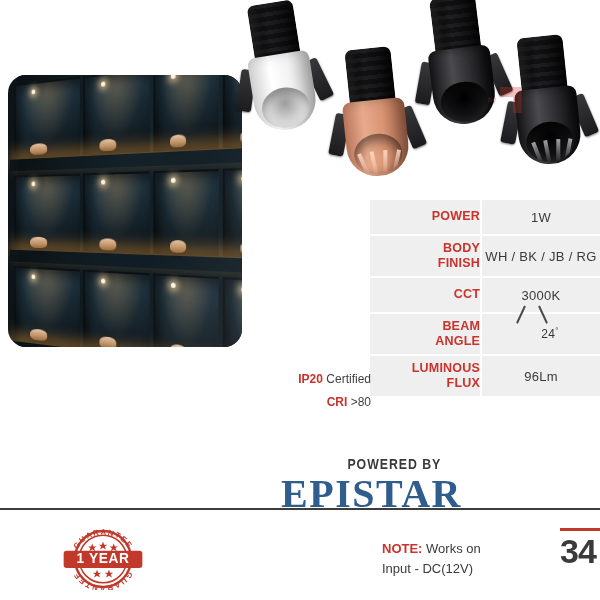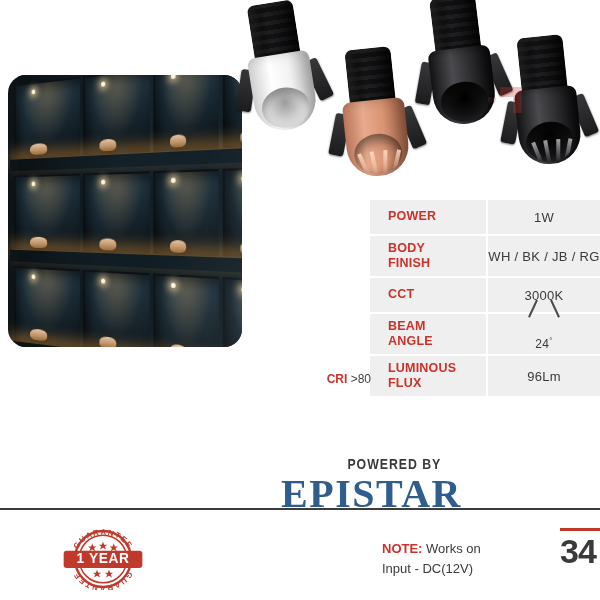--- a/index.html
+++ b/index.html
@@ -243,37 +243,38 @@
     padding: 0;
     height: 34px;
     vertical-align: middle;
   }
   #spec-table td.label {
     width: 98px;
     color: #cb322b;
     font-weight: bold;
     font-size: 12.5px;
     letter-spacing: .2px;
-    padding-left: 18px;
+    padding-left: 12px;
     border-right: 2px solid #ffffff;
     line-height: 1.22;
+    text-align: right;
   }
   #spec-table td.value {
     text-align: center;
     color: #3a3a3a;
     font-size: 13px;
     letter-spacing: .3px;
   }
   #spec-table tr.tall td { height: 40px; }
   .label-line { display: block; }
 
   
   .beam-glyph {
     display: inline-flex;
-    flex-direction: column;
+    flex-direction: row;
     align-items: center;
     line-height: 1;
   }
   .beam-cone {
     width: 0;
     height: 0;
     border-left: 9px solid transparent;
     border-right: 9px solid transparent;
     border-bottom: 17px solid transparent;
     position: relative;
@@ -555,20 +556,24 @@
       <td class="label">
         <span class="label-line">LUMINOUS</span>
         <span class="label-line">FLUX</span>
       </td>
       <td class="value">96Lm</td>
     </tr>
   </tbody>
 </table>
 
 <div id="cert-block">
+  <div>
+    <span class="k">IP20</span>
+    <span class="v">Certified</span>
+  </div>
   <div>
     <span class="k">CRI</span>
     <span class="v">&gt;80</span>
   </div>
 </div>
 
 <div id="epistar-logo">
   <div id="epistar-powered">POWERED BY</div>
   <div id="epistar-name">EPISTAR</div>
 </div>

